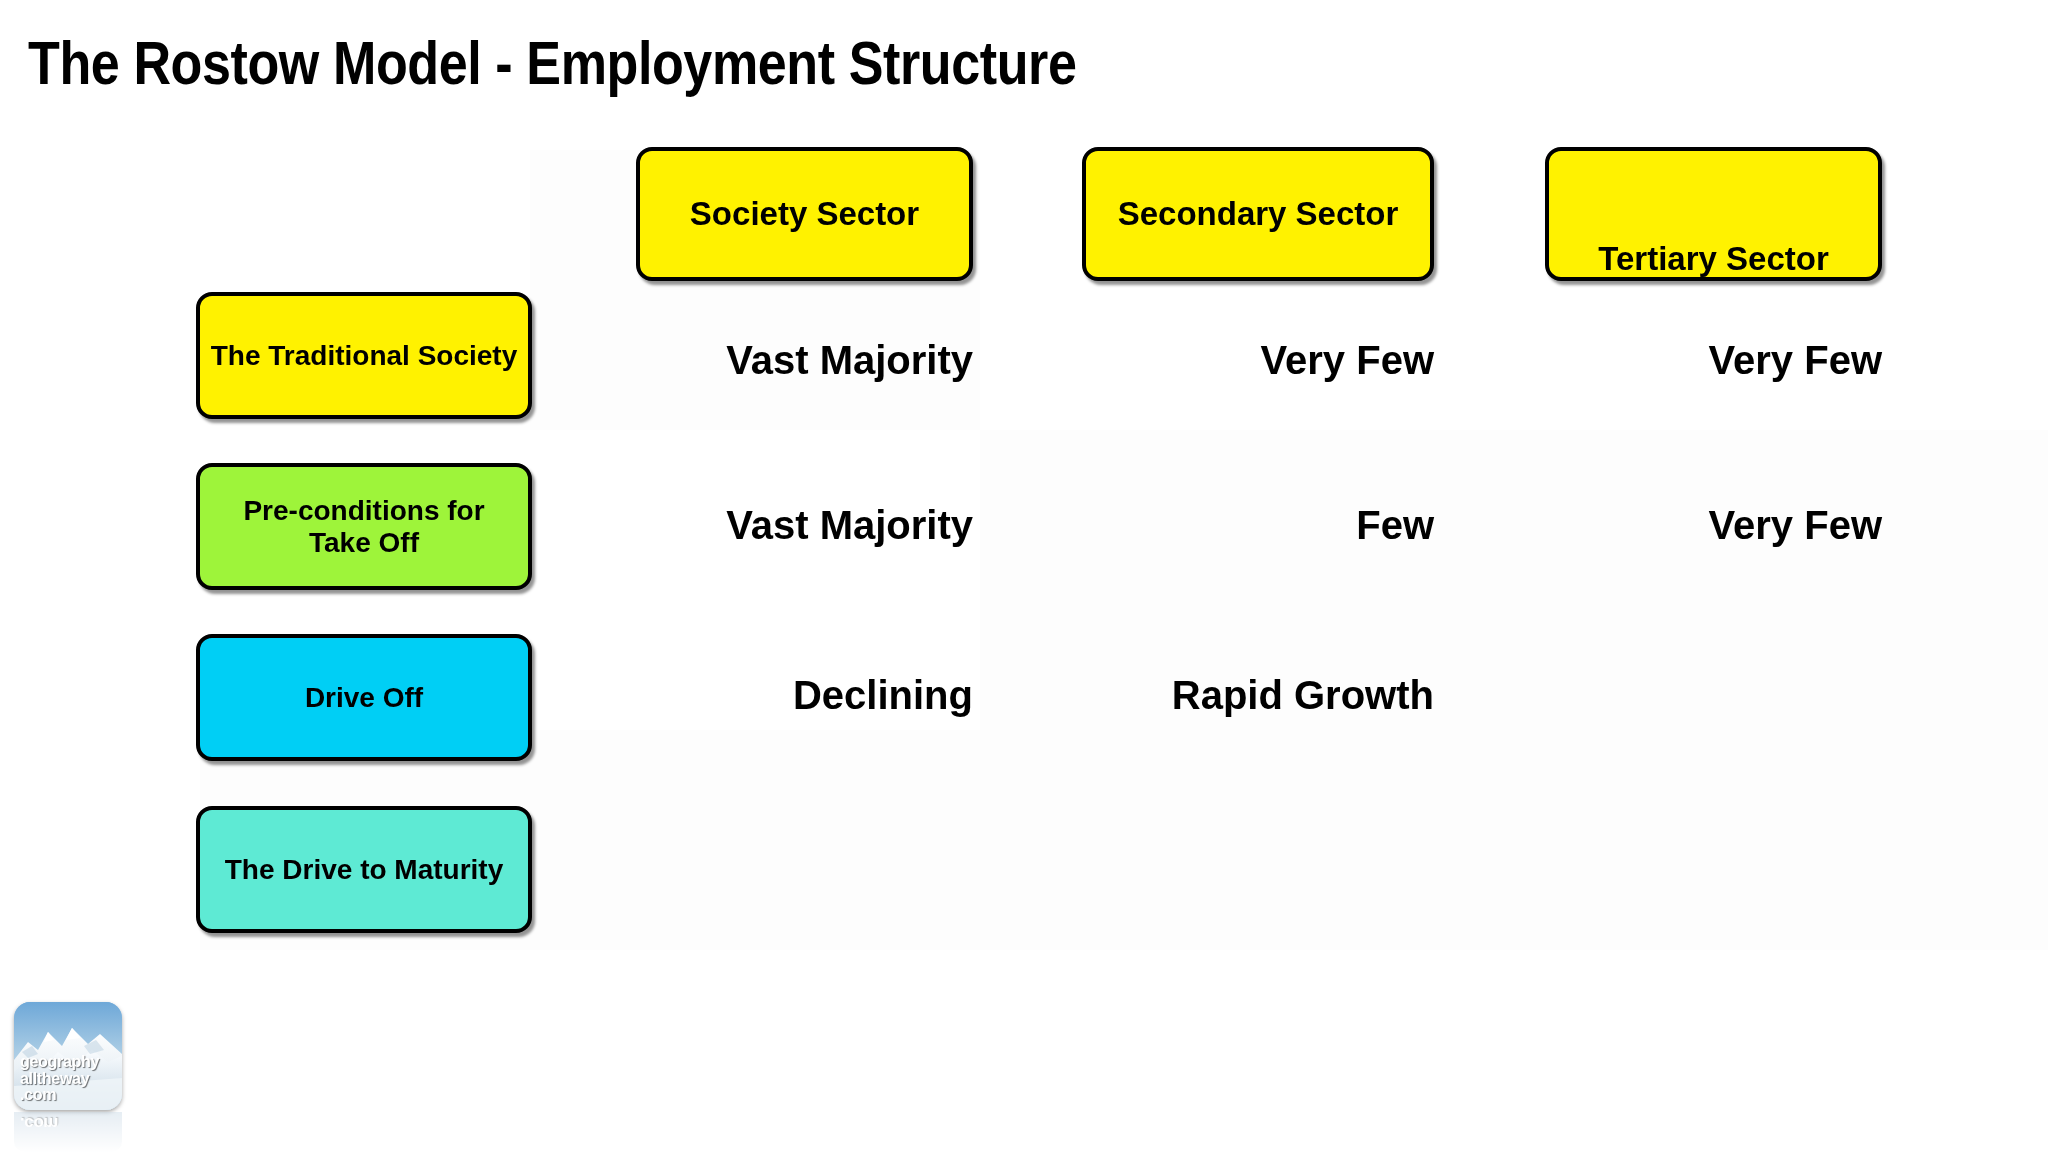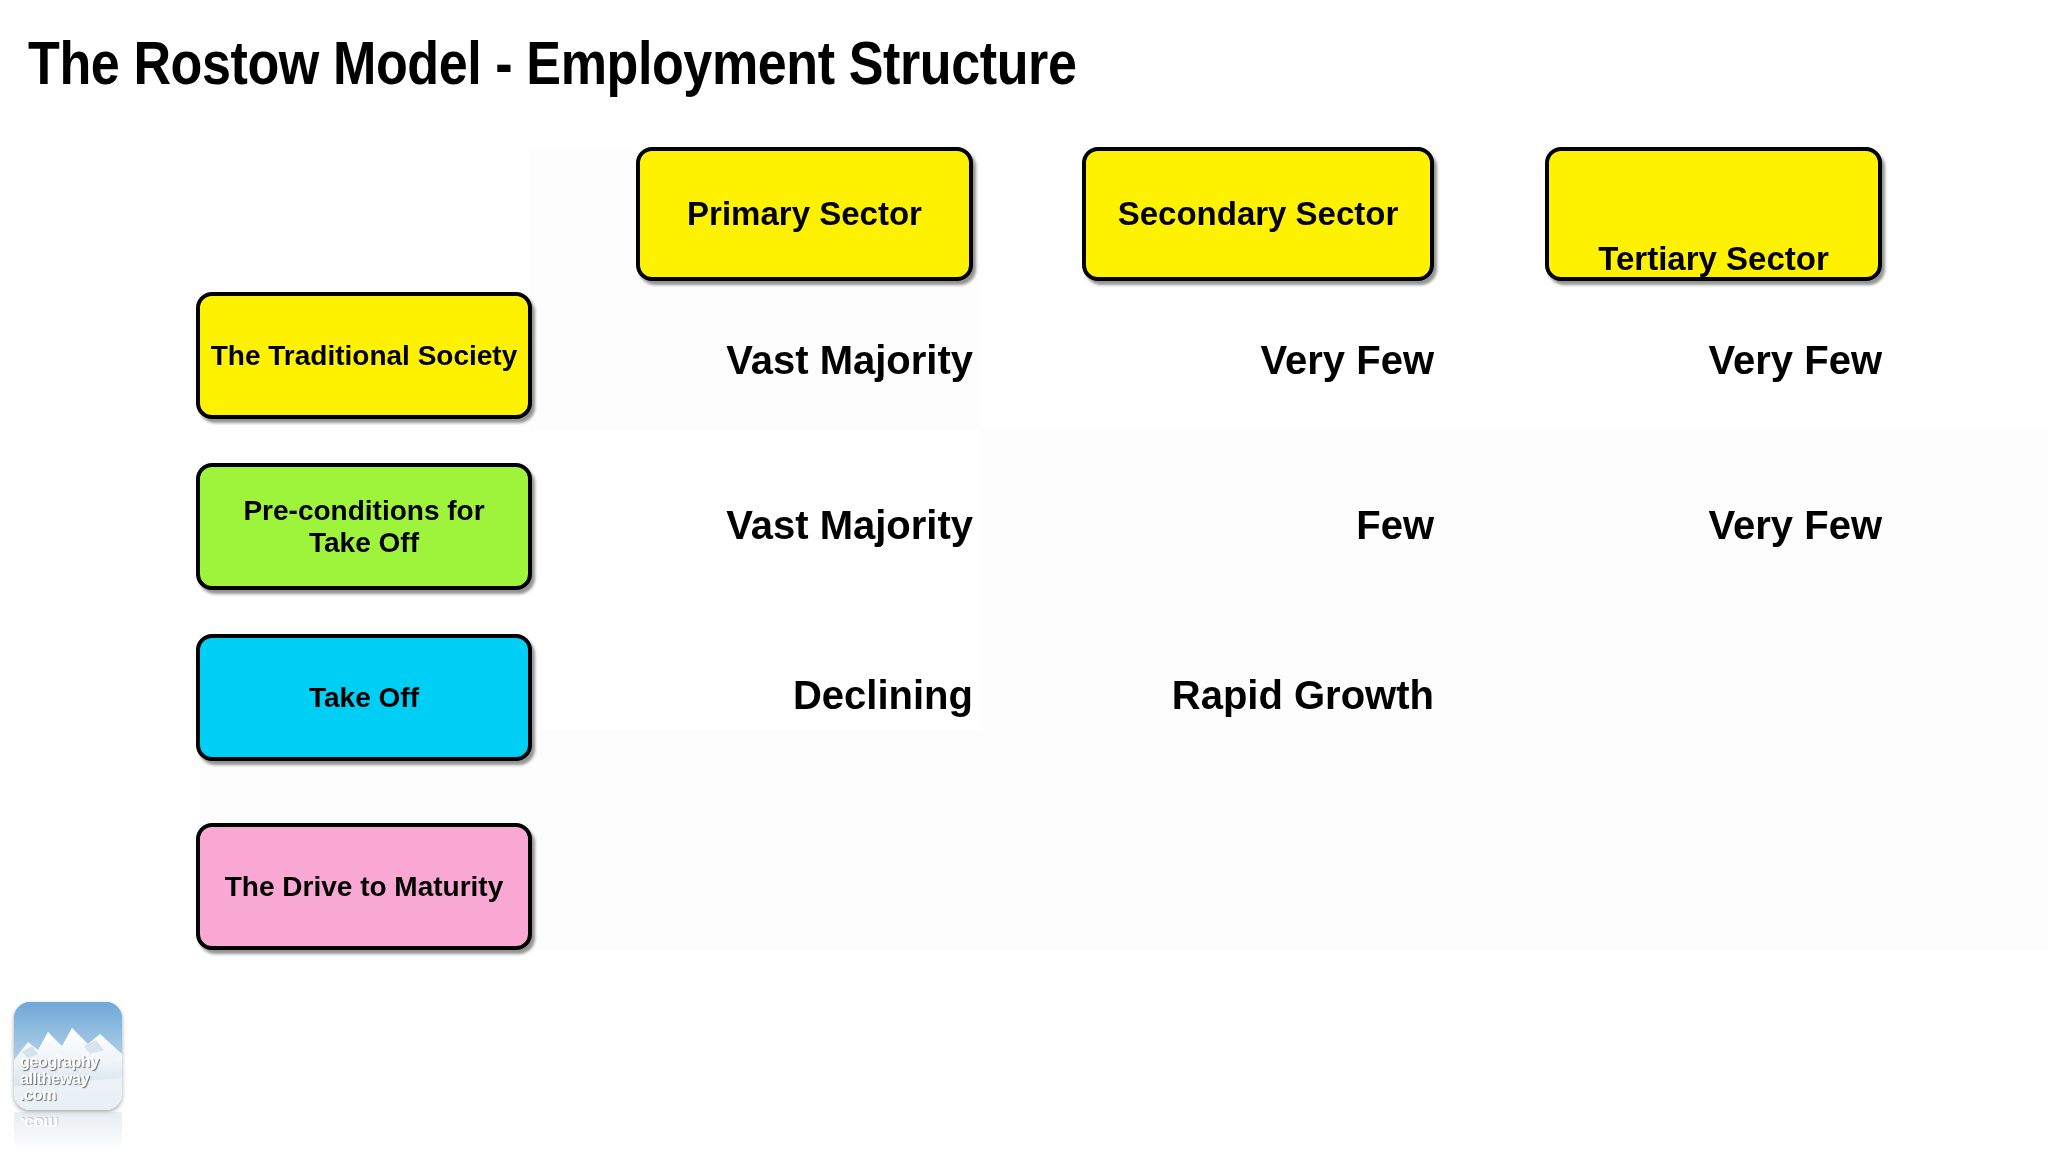--- a/index.html
+++ b/index.html
@@ -178,39 +178,39 @@
 
 <div id="slide" style="background: rgb(255, 255, 255);">
 
   <div class="bg-panel p1"></div>
   <div class="bg-panel p2"></div>
   <div class="bg-panel p3"></div>
 
   <div id="page-title">The Rostow Model - Employment Structure</div>
 
   <div class="box sector-box c0" style="background: rgb(255, 242, 0);">
-    <span class="box-label">Primary Sector</span>
+    <span class="box-label">Society Sector</span>
   </div>
   <div class="box sector-box c1" style="background: rgb(255, 242, 0);">
     <span class="box-label">Secondary Sector</span>
   </div>
   <div class="box sector-box c2" style="background: rgb(255, 242, 0); align-items: flex-end;">
     <span class="box-label">Tertiary Sector</span>
   </div>
 
   <div class="box stage-box r0" style="background: rgb(255, 242, 0);">
     <span class="box-label">The Traditional Society</span>
   </div>
   <div class="box stage-box r1" style="background: rgb(158, 244, 58);">
     <span class="box-label">Pre-conditions for Take Off</span>
   </div>
   <div class="box stage-box r2" style="background: rgb(0, 207, 245);">
-    <span class="box-label">Take Off</span>
-  </div>
-  <div class="box stage-box r3" style="background: #f9a8d4; margin-top: 17px;">
+    <span class="box-label">Drive Off</span>
+  </div>
+  <div class="box stage-box r3" style="background: #5eead4;">
     <span class="box-label">The Drive to Maturity</span>
   </div>
 
   <div class="cell row0 col0">Vast Majority</div>
   <div class="cell row0 col1">Very Few</div>
   <div class="cell row0 col2">Very Few</div>
 
   <div class="cell row1 col0">Vast Majority</div>
   <div class="cell row1 col1">Few</div>
   <div class="cell row1 col2">Very Few</div>

